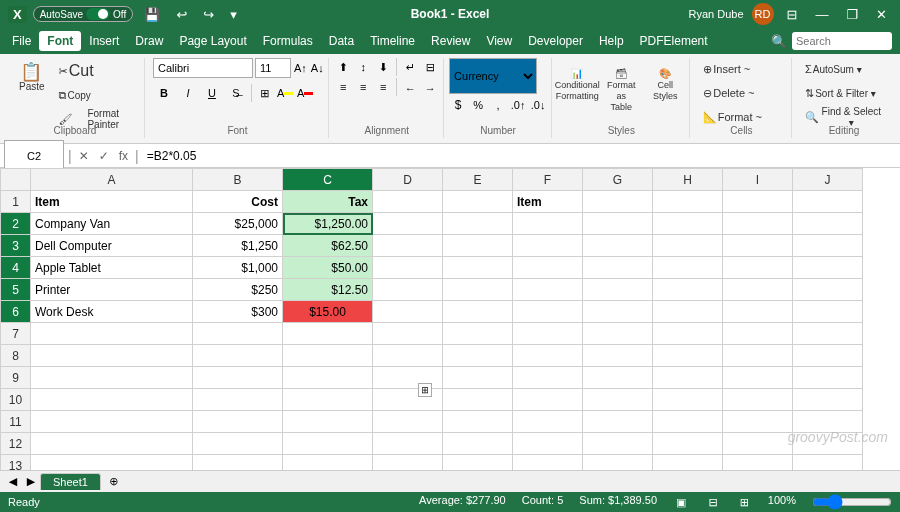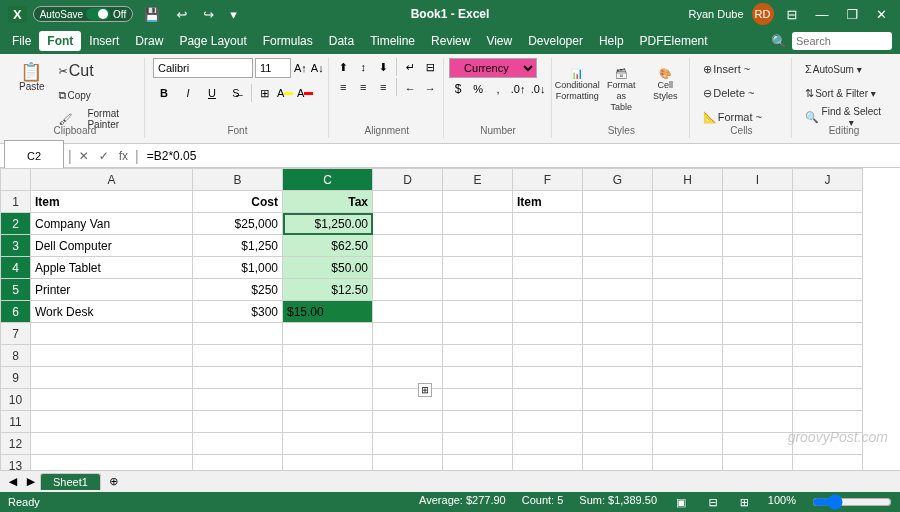--- a/index.html
+++ b/index.html
@@ -223,25 +223,25 @@
       pointer-events: none;
     }
     .small-btn {
       width: 18px; height: 18px;
       background: none; border: 1px solid transparent;
       border-radius: 2px; cursor: pointer; display: flex; align-items: center; justify-content: center;
       font-size: 11px;
     }
 
     .number-format-box {
-      width: 90px; height: 20px;
+      width: 90px; height: 36px;
       border: 1px solid #aaa;
-      padding: 1px 10px;
-      font-size: 11px;
-      background: #ec4899;
+      padding: 1px 0;
+      font-size: 11px;
+      background: #0369a1;
     }
   </style>
 </head>
 <body>
 
 <div id="title-bar">
   <div class="left">
     <span style="background:#1e6e3c;color:#fff;font-weight:bold;padding:1px 5px;font-size:13px;border-radius:2px;">X</span>
     <span class="autosave-badge">
       <span>AutoSave</span>
@@ -542,21 +542,21 @@
           <td></td>
           <td></td>
           <td></td>
           <td></td>
         </tr>
 
         <tr>
           <td class="row-header row-header-selected">6</td>
           <td>Work Desk</td>
           <td style="text-align:right;">$300</td>
-          <td style="text-align:left;background:#15803d;">$15.00</td>
+          <td style="text-align:center;background:#ef4444;">$15.00</td>
           <td></td>
           <td></td>
           <td></td>
           <td></td>
           <td></td>
           <td></td>
           <td></td>
         </tr>
 
         <tr>

